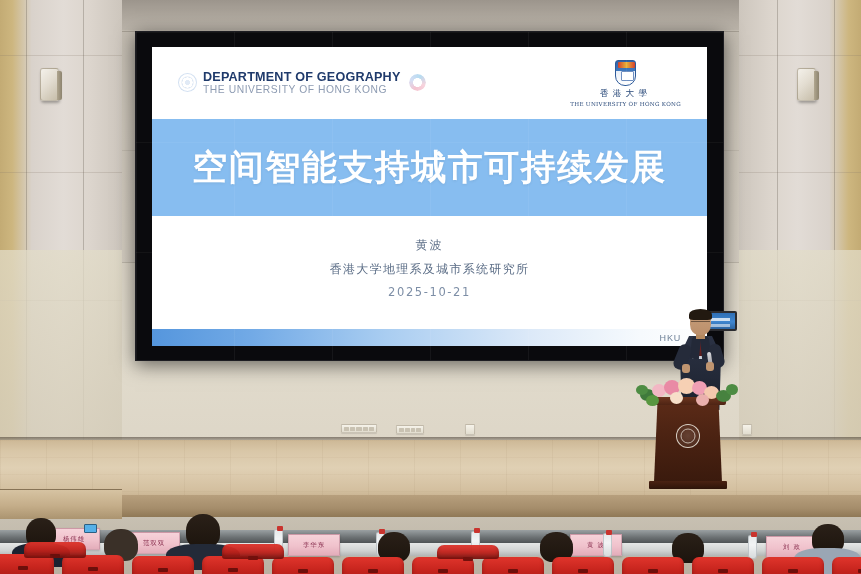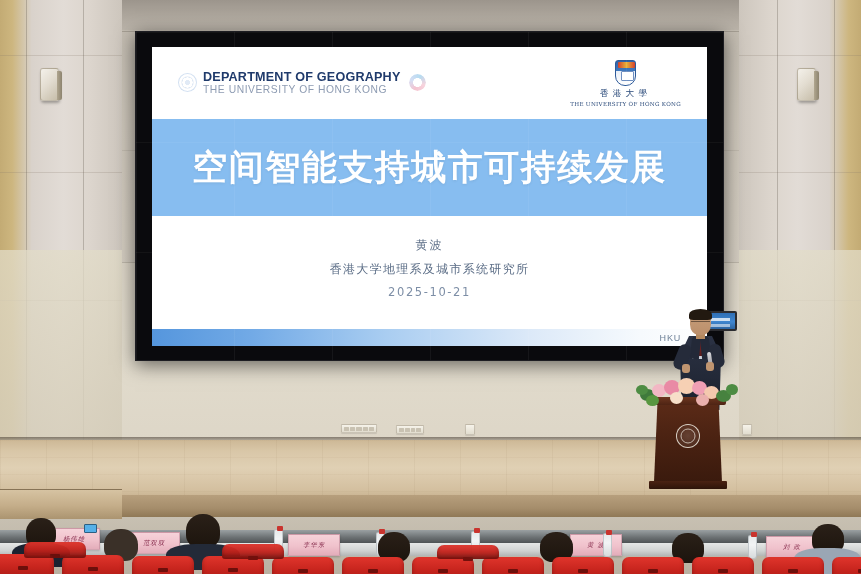--- a/index.html
+++ b/index.html
@@ -340,21 +340,21 @@
     position:relative; overflow:hidden;
   }
   .monitor-screen::after{
     content:""; position:absolute; left:4px; top:5px; width:20px; height:3px;
     background: rgba(255,255,255,0.75);
     box-shadow: 0 6px 0 rgba(255,255,255,0.55);
   }
 
   
   .audience {
-    position:absolute; left:0; top:510px; width:861px; height:64px; z-index:20;font-style:italic;
+    position:absolute; left:0; top:510px; width:861px; height:64px; z-index:20;
   }
   .table-strip {
     position:absolute; left:0; top:20px; width:861px; height:16px;
     background: linear-gradient(180deg,#9aa0a2 0%, #6d7274 45%, #3e4244 100%);
   }
   .table-top {
     position:absolute; left:0; top:33px; width:861px; height:13px;
     background: linear-gradient(180deg,#e5e7e6 0%, #cfd2d1 60%, #b2b5b4 100%);
   }
   .namecard {

